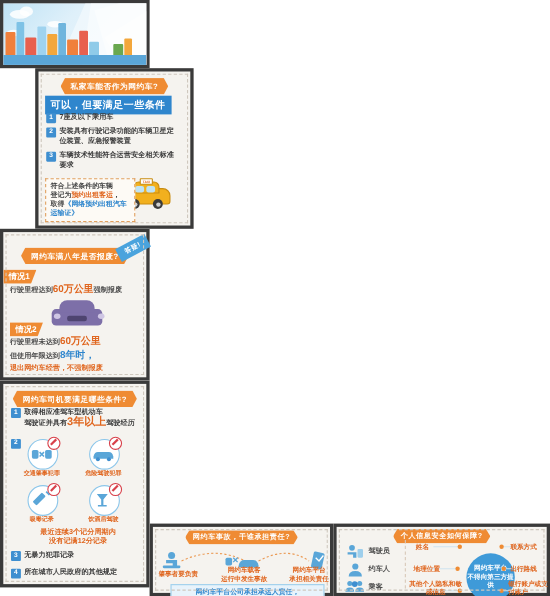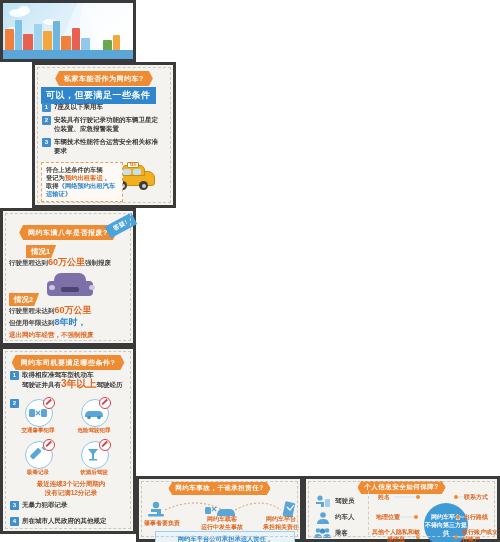--- a/index.html
+++ b/index.html
@@ -175,21 +175,21 @@
     <div>
       <span>取得</span><span class="hl2">《网络预约出租汽车运输证》</span>
     </div>
   </div>
 </div>
 
 <div class="panel" id="p2" style="left:0;top:208px;width:136px;height:138px;">
   <div class="ribbon" style="top:14px;">网约车满八年是否报废?</div>
   <div class="tag" style="right:-2px;top:8px;">答疑!</div>
 
-  <div class="sitlab" style="left:23px;top:34px;">情况1</div>
+  <div class="sitlab" style="left:0;top:34px;">情况1</div>
   <div class="sittxt" style="left:6px;top:47px;width:124px;">
     <span>行驶里程达到</span><span class="big">60万公里</span><span>强制报废</span>
   </div>
 
   <div class="pcar" style="left:44px;top:62px;width:50px;height:26px;">
     <div class="pb"></div>
     <div class="pc"></div>
     <div class="lamp" style="left:2px;"></div>
     <div class="lamp" style="right:2px;"></div>
     <div class="grill"></div>

